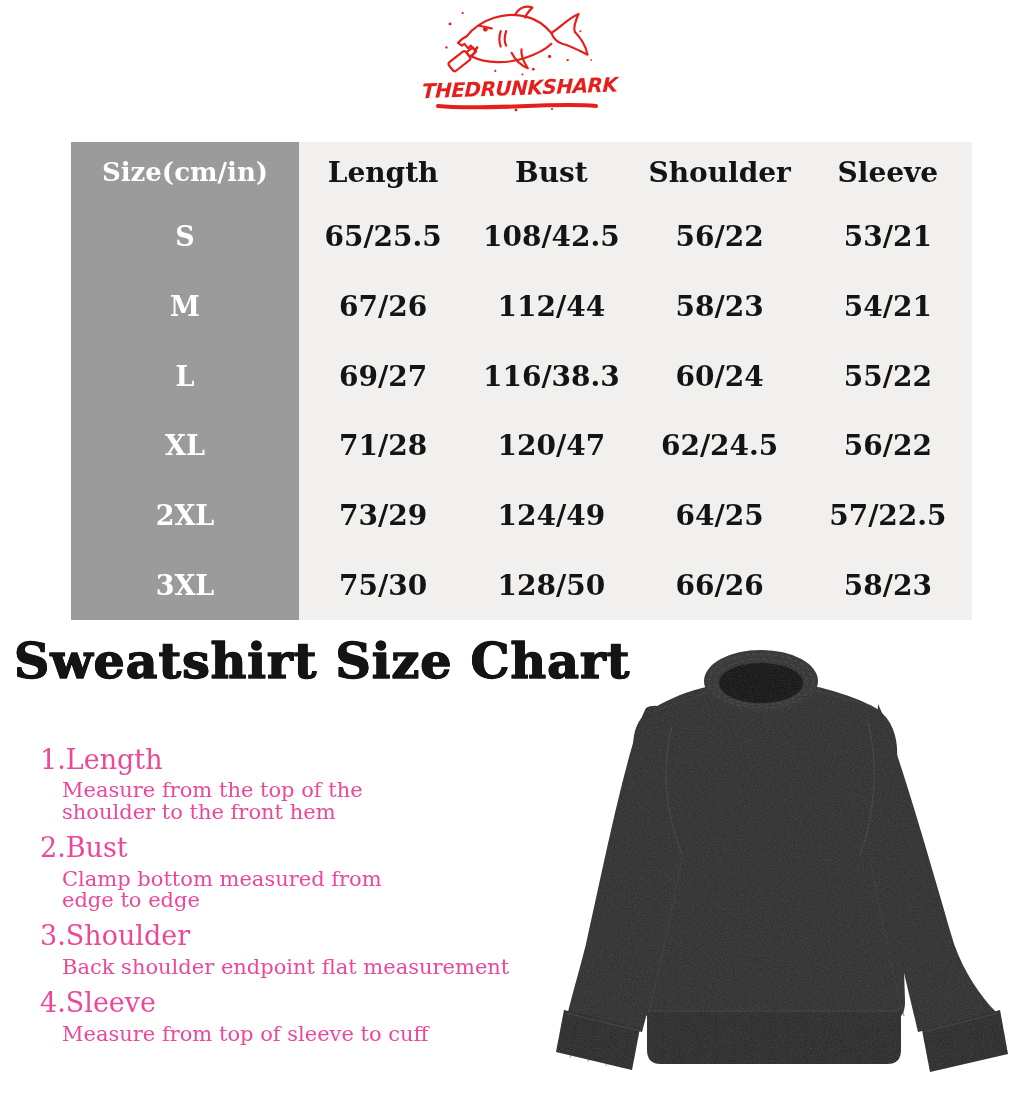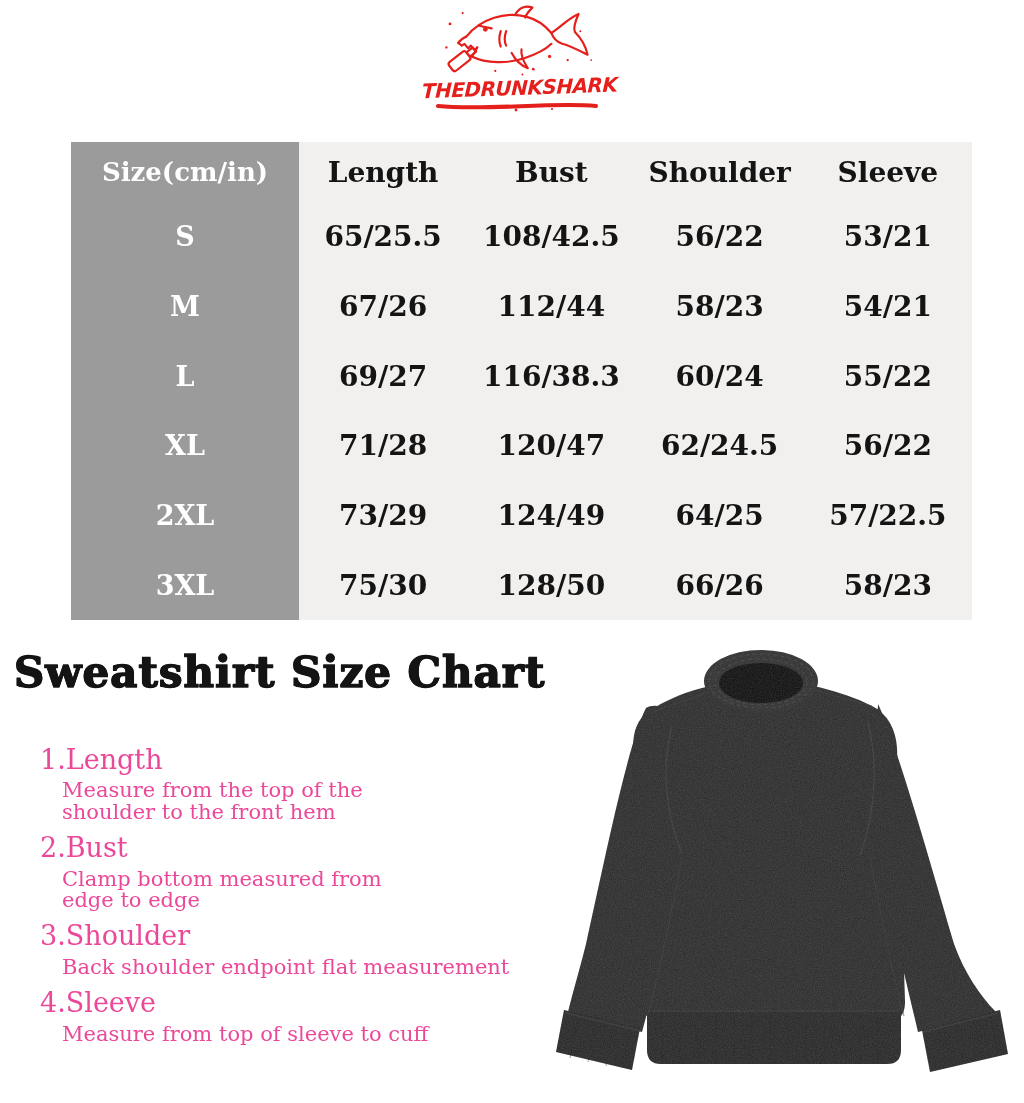--- a/index.html
+++ b/index.html
@@ -27,22 +27,22 @@
     margin-left:27px;
   }
   .cell{display:flex;align-items:center;justify-content:center;color:#141414;}
   .corner{background:#9b9b9b;color:#ffffff;font-weight:bold;font-size:26px;}
   .sizecol{background:#9b9b9b;color:#ffffff;font-weight:bold;font-size:27px;}
   .head{font-weight:bold;font-size:28px;}
   .val{font-weight:bold;font-size:28px;}
 
   
   .page-title{
-    position:absolute;left:14px;top:648px;color:#141414;
-    font-size:42px;font-weight:bold;letter-spacing:1px;
+    position:absolute;left:14px;top:632px;color:#141414;
+    font-size:49px;font-weight:bold;letter-spacing:1px;
     -webkit-text-stroke:1.3px #141414;
     text-shadow:0.6px 0 currentColor,-0.6px 0 currentColor;
     white-space:nowrap;
   }
   .instructions{position:absolute;left:40px;top:744px;width:540px;color:#ec4899;}
   .item-title{font-size:27px;line-height:1.2;margin:0 0 3px 0;}
   .item-desc{
     font-size:21px;line-height:1.02;margin:4px 0 9px 22px;
     white-space:pre-line;
   }

